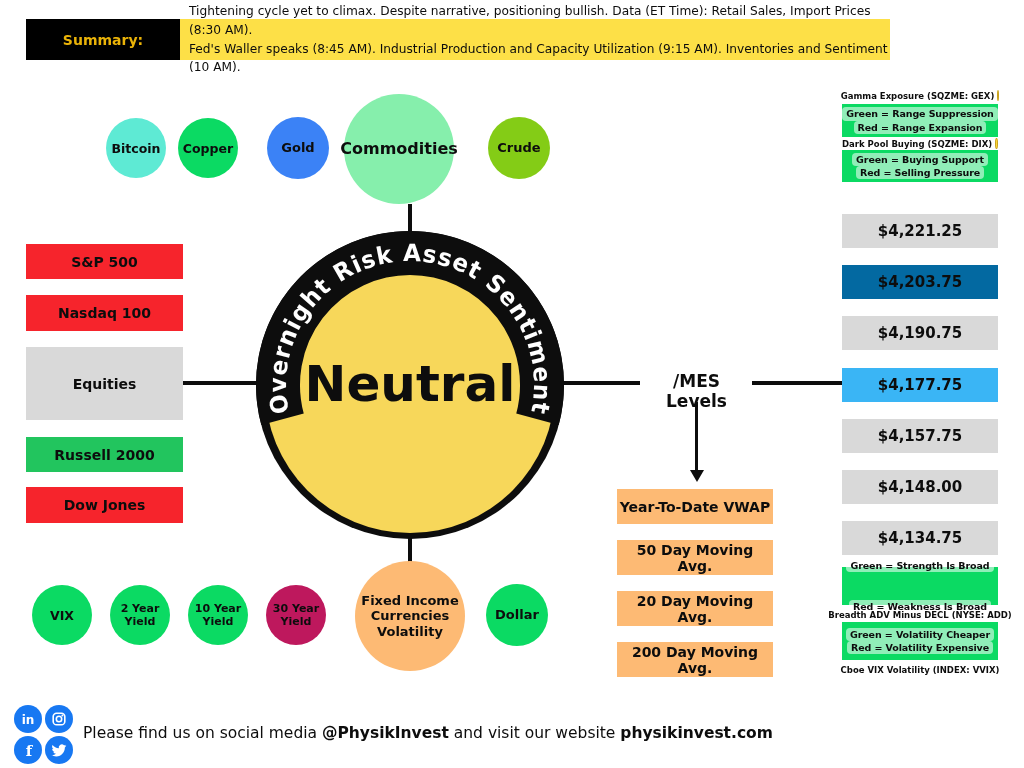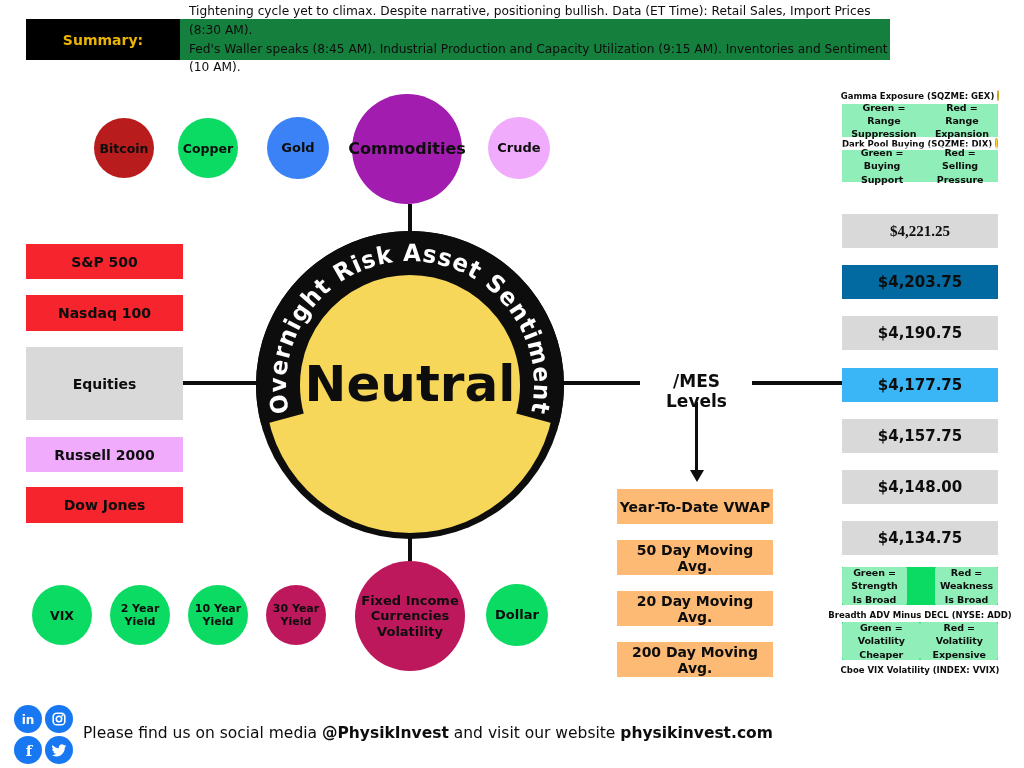--- a/index.html
+++ b/index.html
@@ -3,39 +3,39 @@
 <meta charset="utf-8">
 <style>
   html,body{margin:0;padding:0;background:#ffffff;}
   .canvas{position:relative;width:1024px;height:768px;background:#ffffff;overflow:hidden;
           font-family:"DejaVu Sans",sans-serif;color:#0d0d0d;}
   .abs{position:absolute;}
   .flexc{display:flex;align-items:center;justify-content:center;text-align:center;}
   
   .sum-label{left:26px;top:19px;width:154px;height:41px;background:#000;color:#eab308;
              font-weight:bold;font-size:14px;}
-  .sum-text{left:180px;top:19px;width:710px;height:41px;background:#15803d;
+  .sum-text{left:180px;top:19px;width:710px;height:41px;background:#fde047;
             font-size:12.2px;font-weight:500;line-height:1.55;display:flex;align-items:center;
             padding-left:9px;box-sizing:border-box;white-space:pre-line;}
   
   .circ{border-radius:50%;font-weight:bold;}
   .circ span{white-space:pre-line;line-height:1.2;}
   .c-sm{width:60px;height:60px;font-size:12.5px;}
   .c-sm2{width:62px;height:62px;font-size:13px;}
   .c-hub{width:110px;height:110px;font-size:16px;}
   .c-yield{font-size:11px;}
   .c-fi{font-size:13px;}
   
   .rbox{font-weight:bold;font-size:14px;}
   .lvl{left:842px;width:156px;height:34px;font-weight:bold;font-size:15px;}
   .ann{left:617px;width:156px;height:35px;font-weight:bold;font-size:14px;background:#fdba74;}
   
   .ilabel{left:842px;width:156px;font-weight:bold;font-size:8.5px;white-space:nowrap;
           display:flex;align-items:flex-end;justify-content:center;height:12px;}
-  .gbox{left:842px;width:156px;flex-direction:row;font-weight:bold;font-size:9.5px;
+  .gbox{left:842px;width:156px;flex-direction:column;font-weight:bold;font-size:9.5px;
         line-height:1.4;letter-spacing:-0.1px;}
   .hl{background:rgba(255,255,255,0.55);border-radius:4px;padding:0 4px;}
   
   .line{background:#0d0d0d;}
   .mes-title{left:640px;top:371px;width:113px;font-size:17px;font-weight:600;text-align:center;}
   .arrow-head{width:0;height:0;border-left:7px solid transparent;border-right:7px solid transparent;
               border-top:12px solid #0d0d0d;}
   
   .mini-emoji{display:inline-block;width:9px;height:9px;border-radius:50%;background:#ffd93b;
               border:1px solid #c9a11d;vertical-align:-2px;margin-left:3px;position:relative;}
@@ -58,46 +58,46 @@
 Fed's Waller speaks (8:45 AM). Industrial Production and Capacity Utilization (9:15 AM). Inventories and Sentiment (10 AM).</div>
 
   <div class="abs line" style="left:408px;top:204px;width:4px;height:30px"></div>
   <div class="abs line" style="left:408px;top:537px;width:4px;height:27px"></div>
   <div class="abs line" style="left:182px;top:381px;width:76px;height:4px"></div>
   <div class="abs line" style="left:562px;top:381px;width:78px;height:4px"></div>
   <div class="abs line" style="left:752px;top:381px;width:91px;height:4px"></div>
   <div class="abs line" style="left:695px;top:402px;width:3px;height:69px"></div>
   <div class="abs arrow-head" style="left:690px;top:470px"></div>
 
-  <div class="abs flexc circ c-sm" style="left: 94px; top: 118px; background: #b91c1c;">
+  <div class="abs flexc circ c-sm" style="left: 106px; top: 118px; background: #5eead4;">
       <span>Bitcoin</span>
     </div>
   <div class="abs flexc circ c-sm" style="left: 178px; top: 118px; background: rgb(11, 218, 99);">
       <span>Copper</span>
     </div>
   <div class="abs flexc circ c-sm2" style="left: 267px; top: 117px; background: #3b82f6;">
       <span>Gold</span>
     </div>
-  <div class="abs flexc circ c-hub" style="left: 352px; top: 94px; background: #a21caf;">
+  <div class="abs flexc circ c-hub" style="left: 344px; top: 94px; background: #86efac;">
       <span>Commodities</span>
     </div>
-  <div class="abs flexc circ c-sm2" style="left: 488px; top: 117px; background: #f0abfc; text-align: center;">
+  <div class="abs flexc circ c-sm2" style="left: 488px; top: 117px; background: #84cc16; text-align: center;">
       <span>Crude</span>
     </div>
 
   <div class="abs flexc rbox" style="left: 26px; top: 244px; width: 157px; height: 35px; background: rgb(246, 36, 44);">
       <span>S&amp;P 500</span>
     </div>
   <div class="abs flexc rbox" style="left: 26px; top: 295px; width: 157px; height: 36px; background: rgb(246, 36, 44);">
       <span>Nasdaq 100</span>
     </div>
   <div class="abs flexc rbox" style="left: 26px; top: 347px; width: 157px; height: 73px; background: rgb(217, 217, 217);">
       <span>Equities</span>
     </div>
-  <div class="abs flexc rbox" style="left: 26px; top: 437px; width: 157px; height: 35px; background: #f0abfc; align-items: center;">
+  <div class="abs flexc rbox" style="left: 26px; top: 437px; width: 157px; height: 35px; background: #22c55e; align-items: center;">
       <span>Russell 2000</span>
     </div>
   <div class="abs flexc rbox" style="left: 26px; top: 487px; width: 157px; height: 36px; background: rgb(246, 36, 44);">
       <span>Dow Jones</span>
     </div>
 
   <div class="abs flexc circ c-sm" style="left: 32px; top: 585px; background: rgb(11, 218, 99);">
       <span>VIX</span>
     </div>
   <div class="abs flexc circ c-sm c-yield" style="left: 110px; top: 585px; background: rgb(11, 218, 99);">
@@ -105,21 +105,21 @@
 Yield</span>
     </div>
   <div class="abs flexc circ c-sm c-yield" style="left: 188px; top: 585px; background: rgb(11, 218, 99);">
       <span>10 Year
 Yield</span>
     </div>
   <div class="abs flexc circ c-sm c-yield" style="left: 266px; top: 585px; background: #be185d;">
       <span>30 Year
 Yield</span>
     </div>
-  <div class="abs flexc circ c-hub c-fi" style="left: 355px; top: 561px; background: #be185d;">
+  <div class="abs flexc circ c-hub c-fi" style="left: 355px; top: 561px; background: #fdba74;">
       <span>Fixed Income
 Currencies
 Volatility</span>
     </div>
   <div class="abs flexc circ c-sm2" style="left: 486px; top: 584px; background: rgb(11, 218, 99);">
       <span>Dollar</span>
     </div>
 
   <svg class="abs" style="left:250px;top:225px" width="320" height="320" viewBox="0 0 320 320">
     <circle cx="160" cy="160" r="154" fill="#0d0d0d"></circle>
@@ -157,21 +157,21 @@
   </div>
   <div class="abs ilabel" style="top:137px">
     <span>Dark Pool Buying (SQZME: DIX)</span>
       <span class="mini-emoji"></span>
   </div>
   <div class="abs flexc gbox" style="top: 150px; height: 32px; background: rgb(11, 218, 99);">
     <span class="hl">Green = Buying Support</span>
     <span class="hl">Red = Selling Pressure</span>
   </div>
 
-  <div class="abs flexc lvl" style="top: 214px; background: rgb(217, 217, 217); font-family: Liberation Serif, serif;">
+  <div class="abs flexc lvl" style="top: 214px; background: rgb(217, 217, 217);">
       <span>$4,221.25</span>
     </div>
   <div class="abs flexc lvl" style="top: 265px; background: #0369a1;">
       <span>$4,203.75</span>
     </div>
   <div class="abs flexc lvl" style="top: 316px; background: rgb(217, 217, 217);">
       <span>$4,190.75</span>
     </div>
   <div class="abs flexc lvl" style="top: 368px; background: rgb(58, 181, 245);">
       <span>$4,177.75</span>

